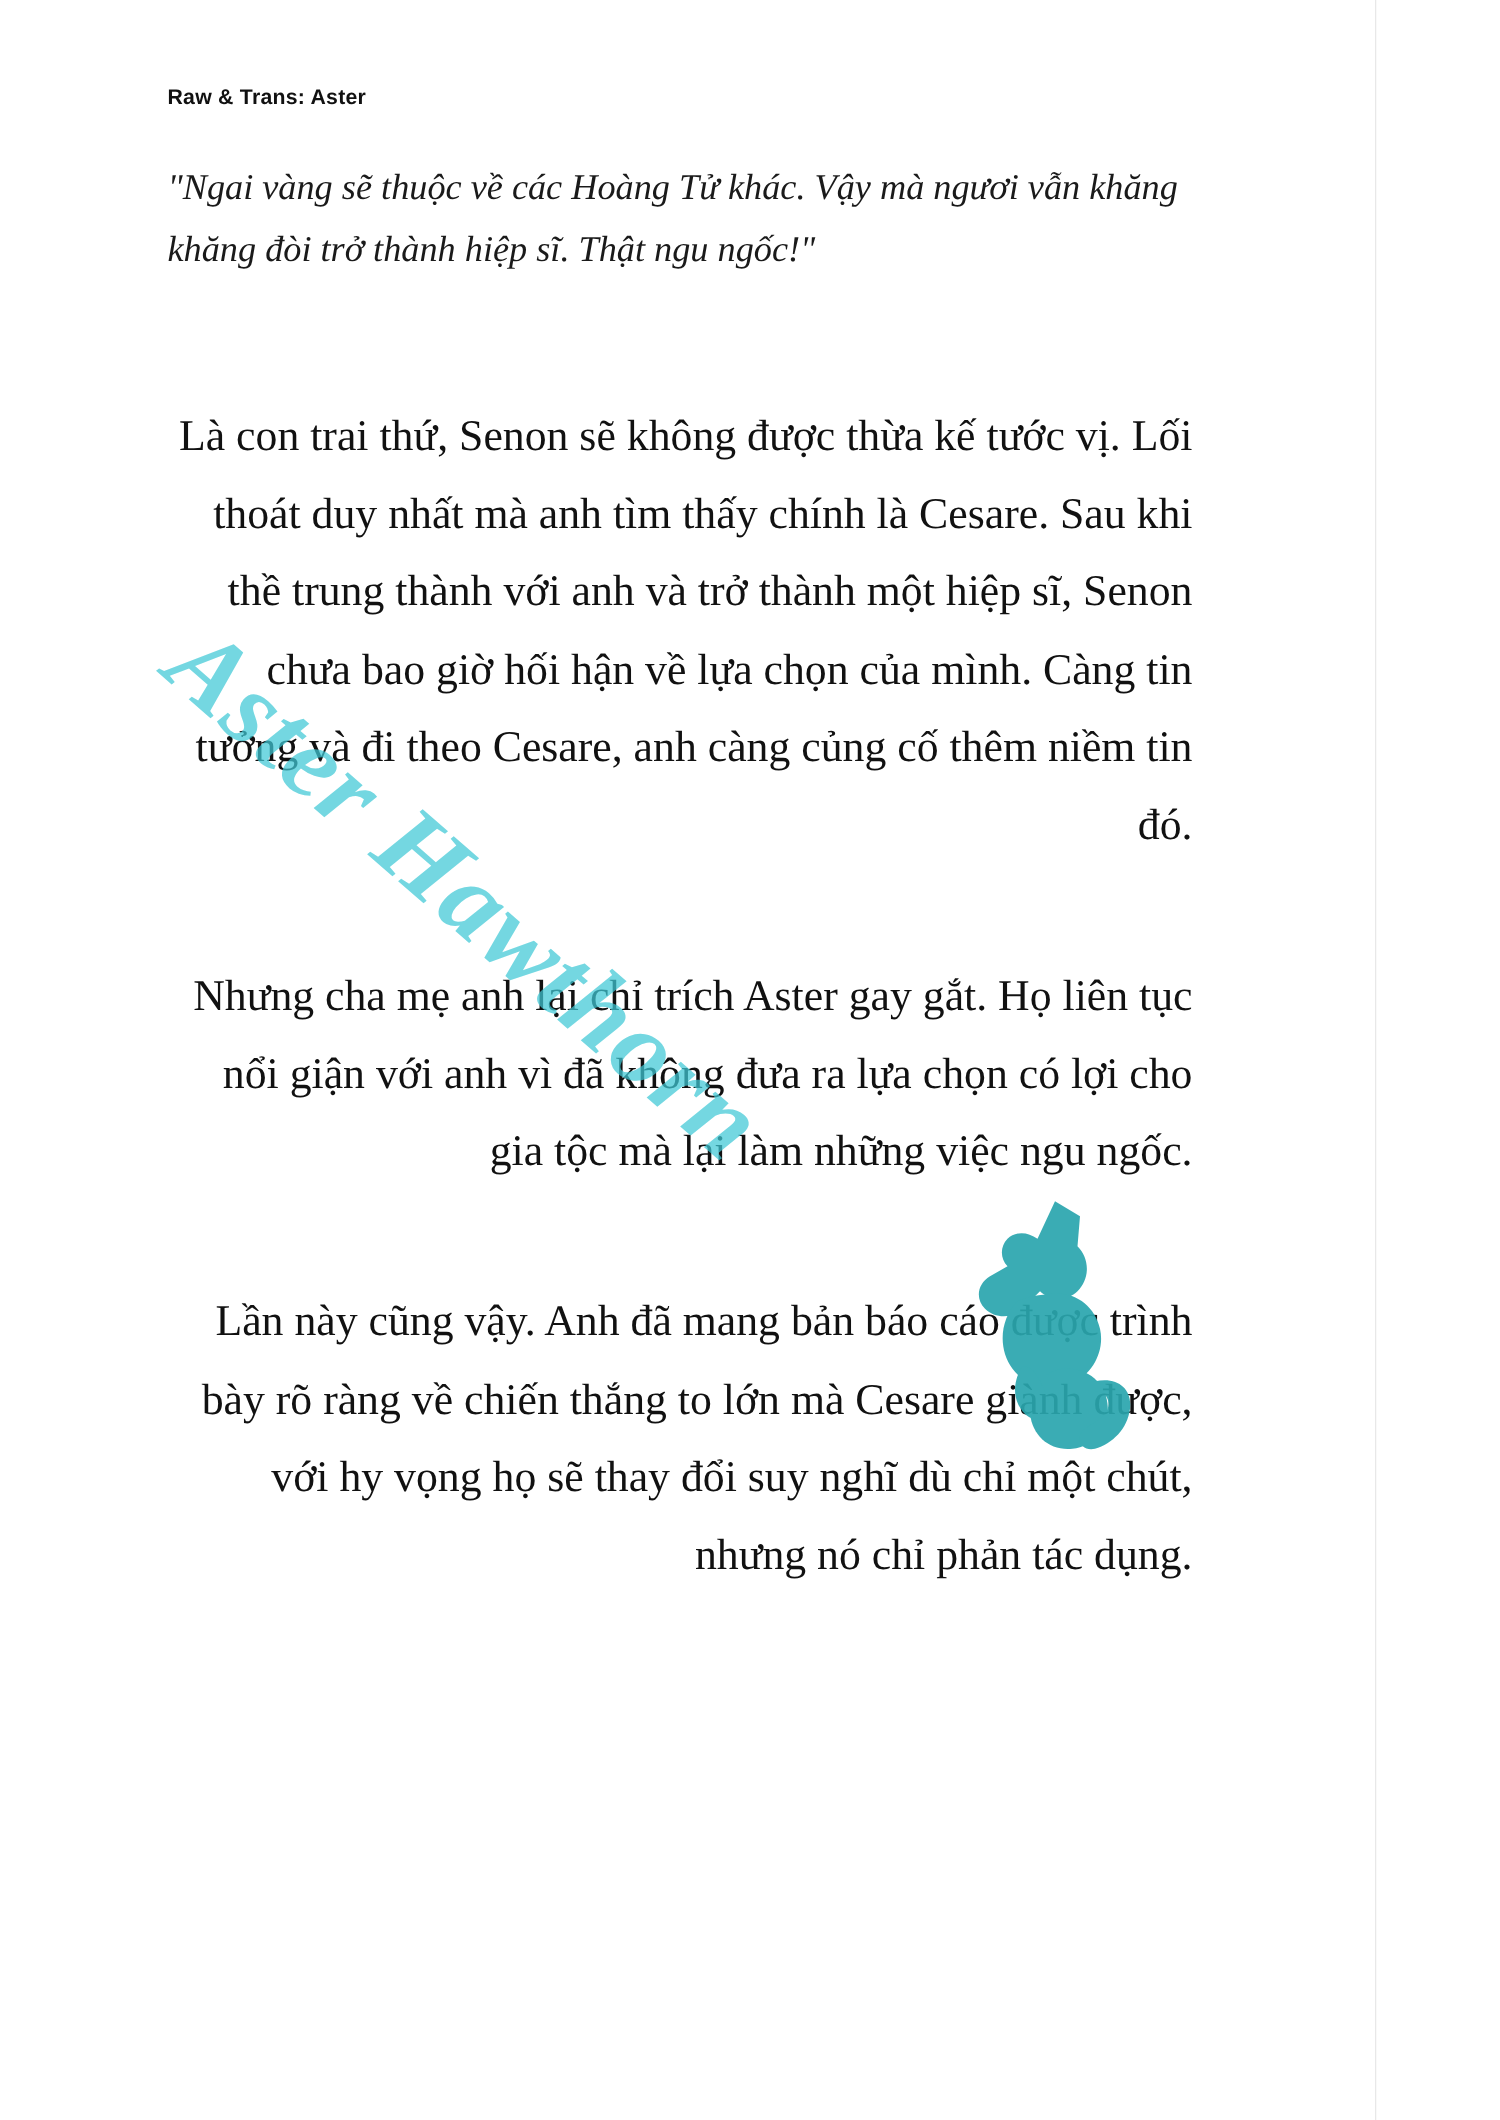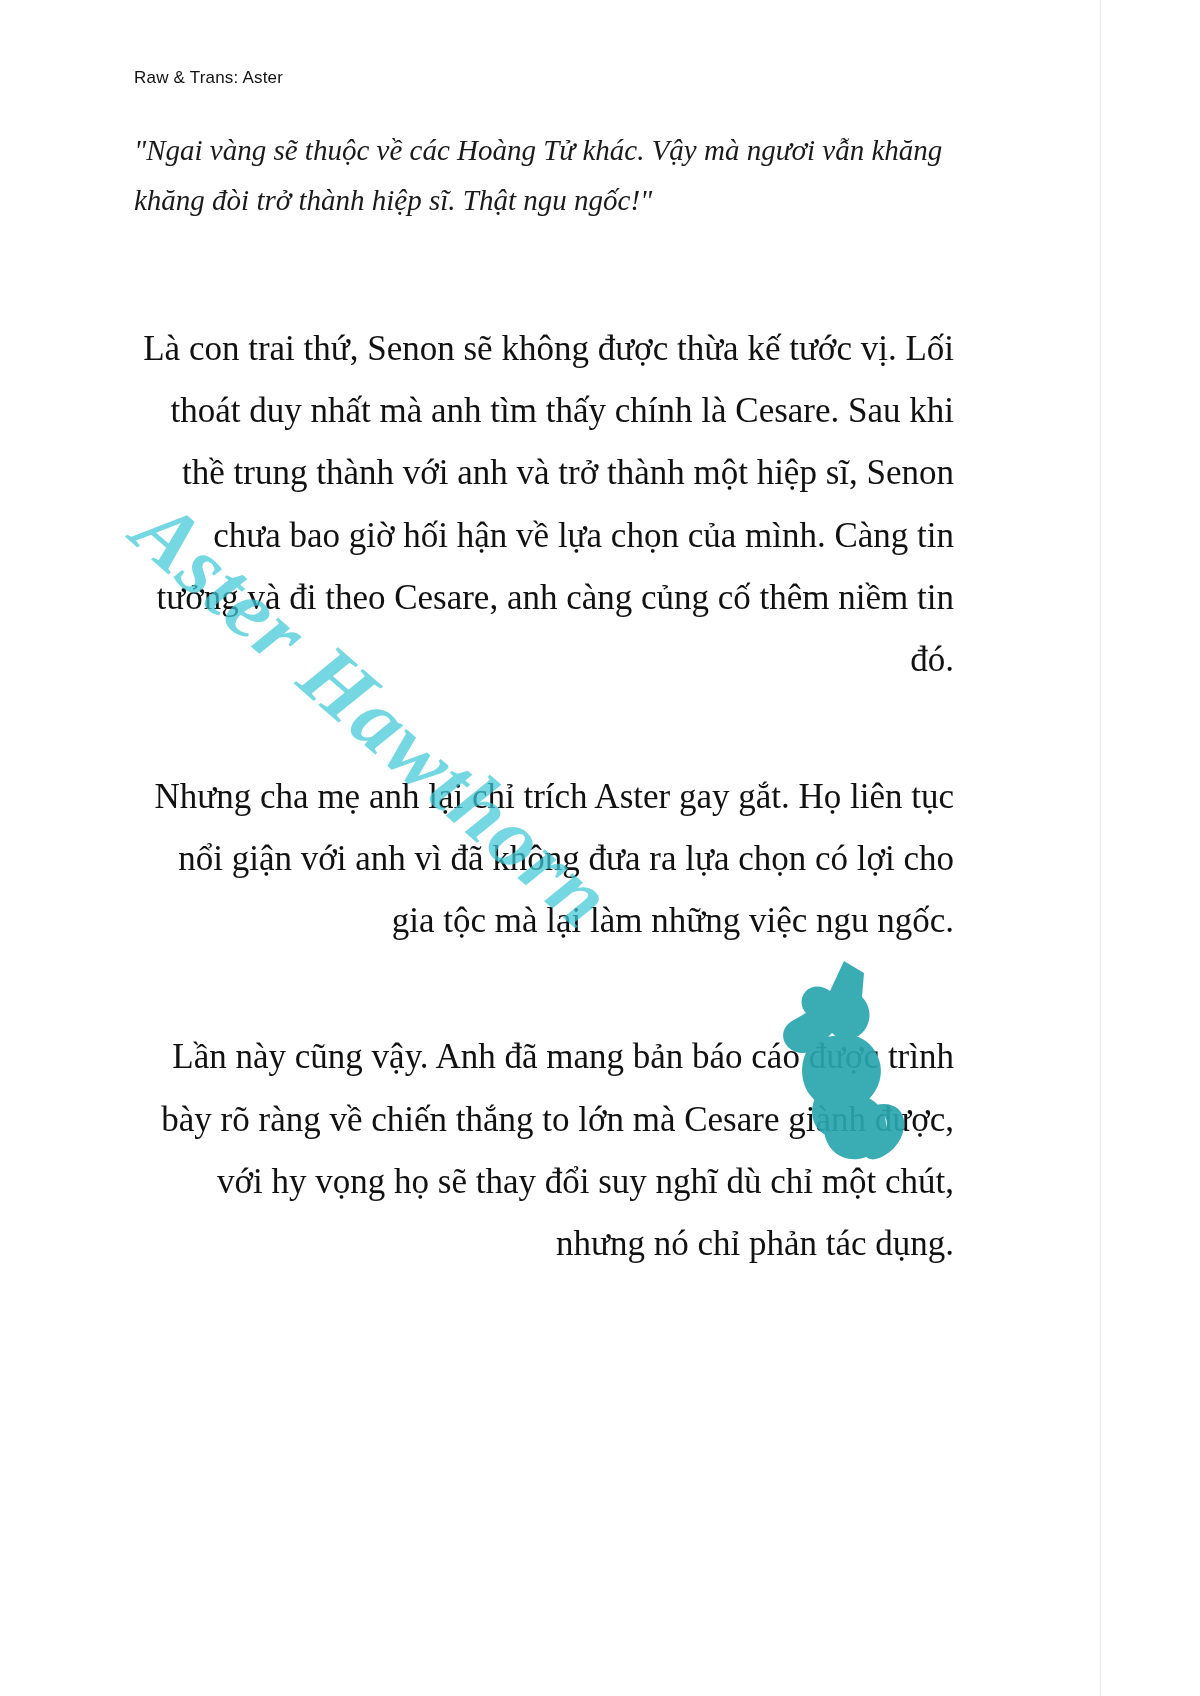--- a/index.html
+++ b/index.html
@@ -38,20 +38,21 @@
 
   #credit {
     position: absolute;
     left: 134px;
     top: 68px;
     font-family: "Liberation Sans", sans-serif;
     font-size: 17px;
     color: #111111;
     letter-spacing: 0.2px;
     white-space: nowrap;
+    font-weight: bold;
   }
 
   #content {
     position: absolute;
     left: 134px;
     top: 126px;
     width: 820px;
   }
 
   .quote {

